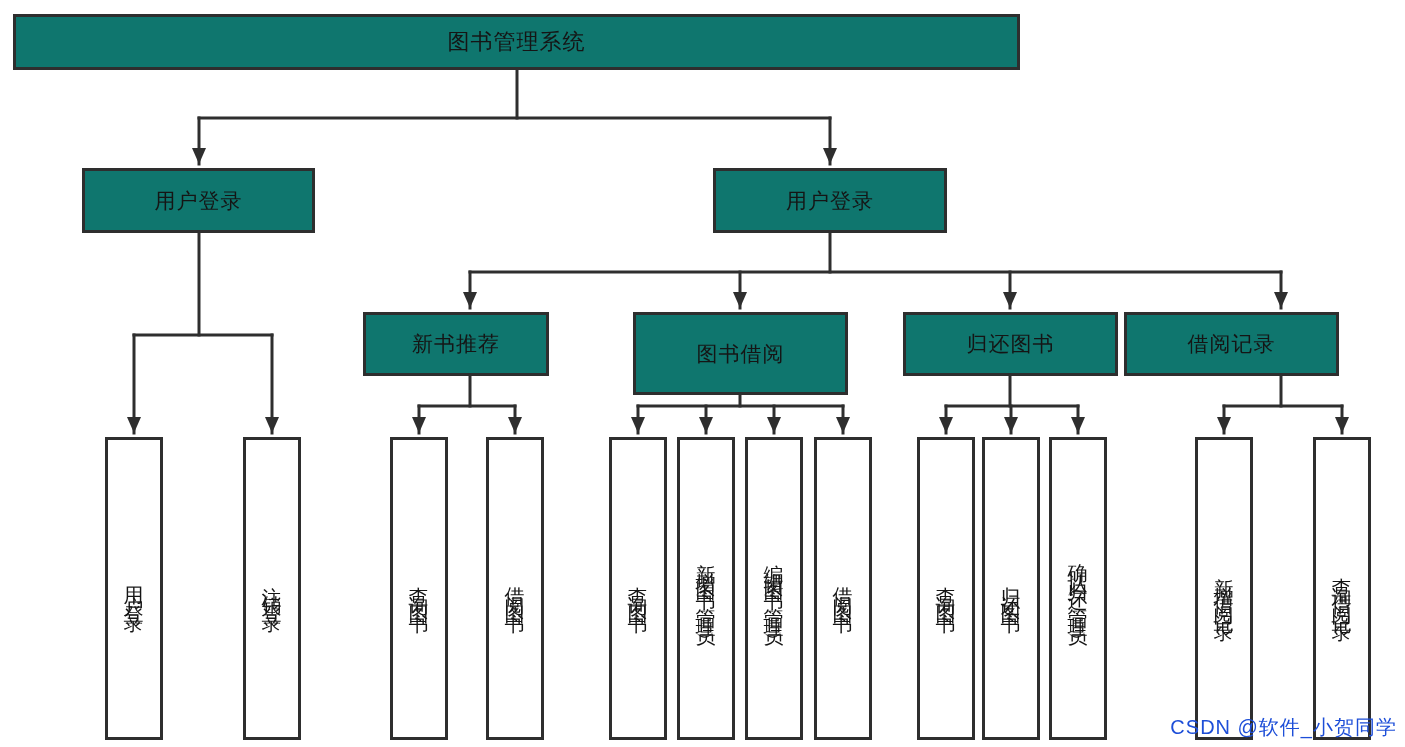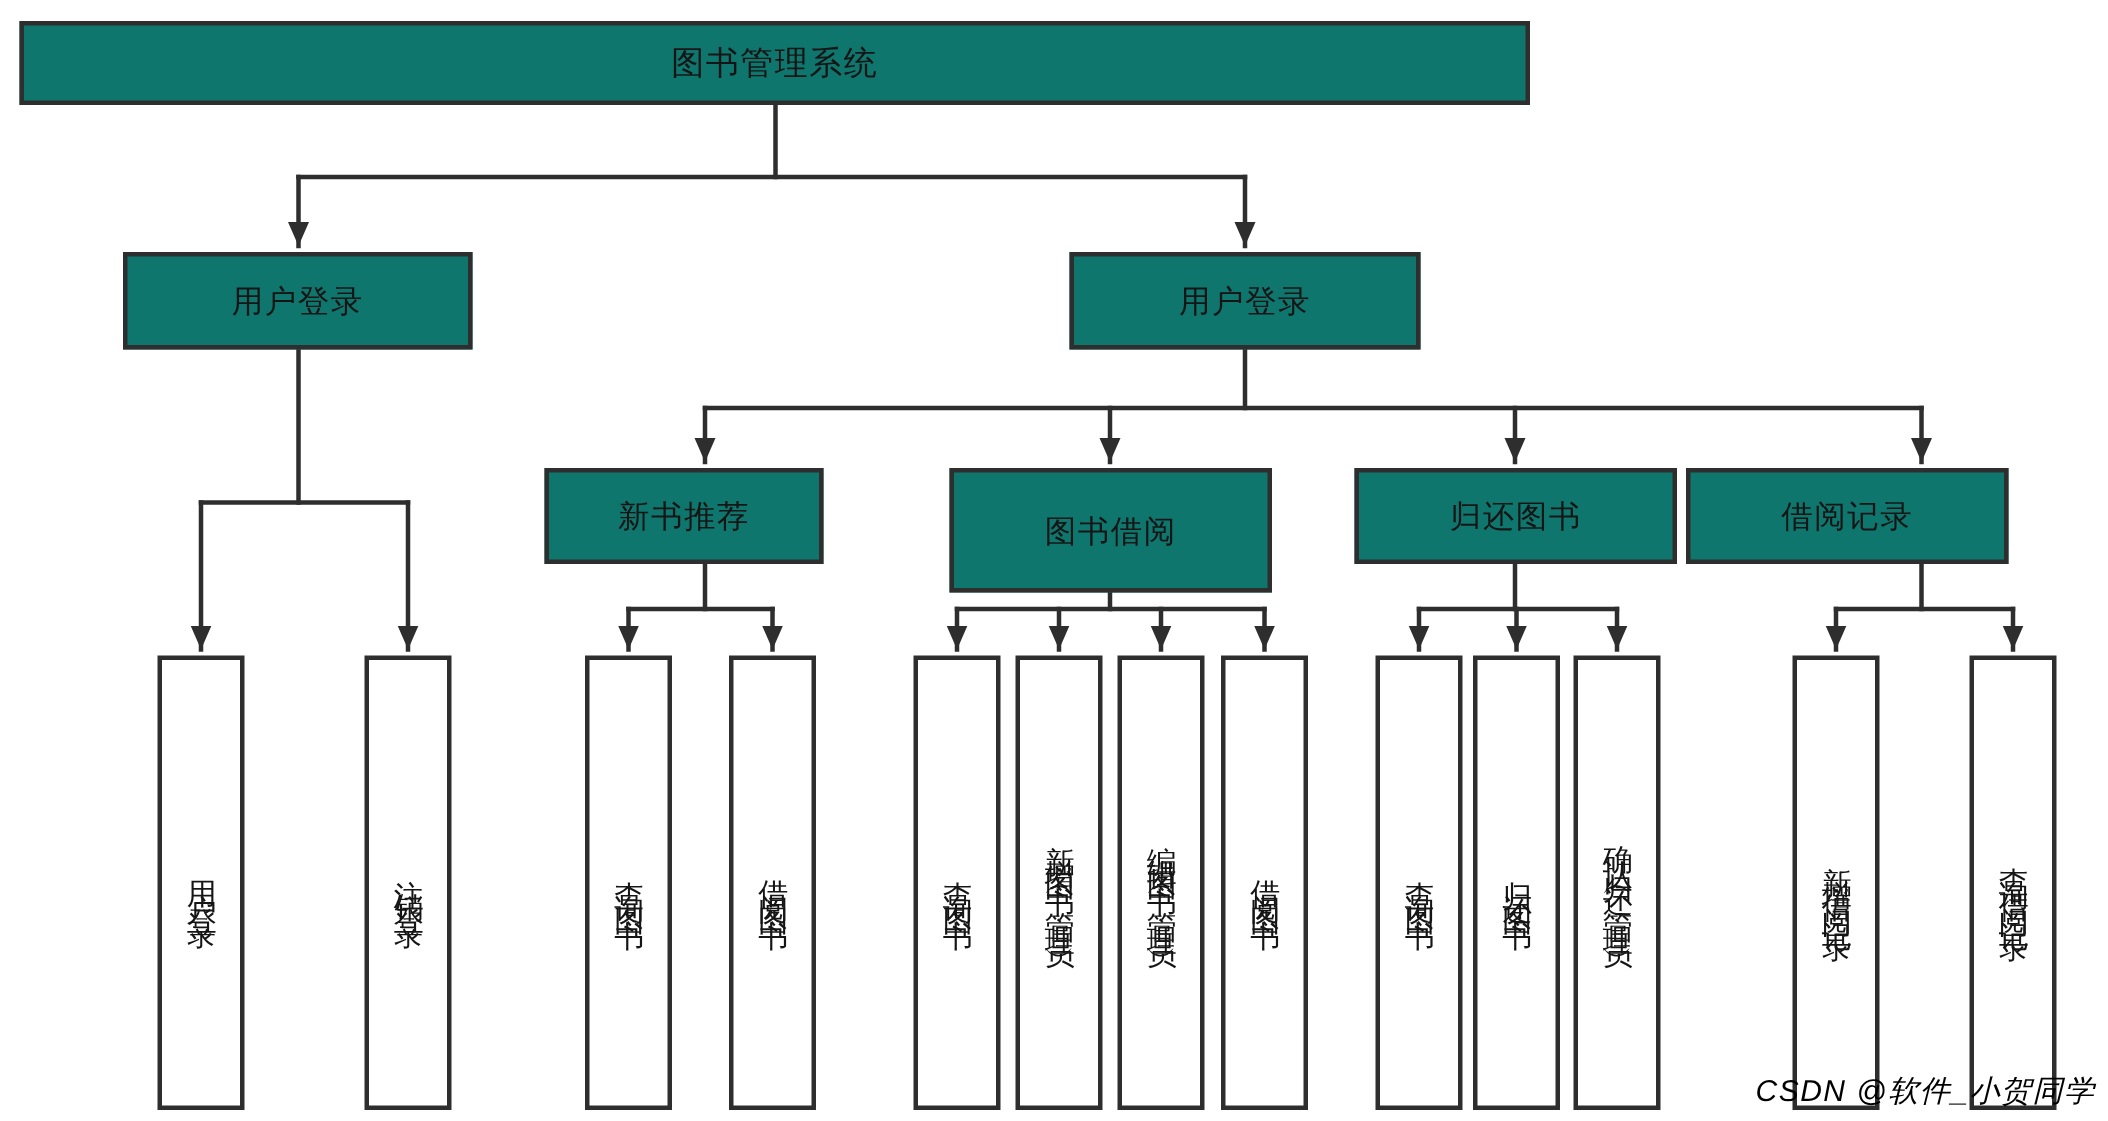--- a/index.html
+++ b/index.html
@@ -18,21 +18,21 @@
     position:absolute;box-sizing:border-box;background:#ffffff;
     border:3px solid #2e2e2e;display:flex;align-items:center;justify-content:center;
     z-index:2;color:#151515;
   }
   .vtext{
     writing-mode:vertical-rl;text-orientation:mixed;
     font-size:20px;letter-spacing:9px;line-height:1;white-space:nowrap;
   }
   .watermark{
     position:absolute;right:8px;bottom:6px;z-index:3;
-    color:#000000;font-size:20px;letter-spacing:1px;font-style:italic;
+    color:#1d4ed8;font-size:20px;letter-spacing:1px;
   }
 </style>
 </head>
 <body>
 
 <div class="stage">
 
   <svg class="connector-layer" width="1405" height="747" viewBox="0 0 1405 747">
     <defs>
       <marker id="arw" markerUnits="userSpaceOnUse" markerWidth="18" markerHeight="16" refX="16" refY="7" orient="auto">

